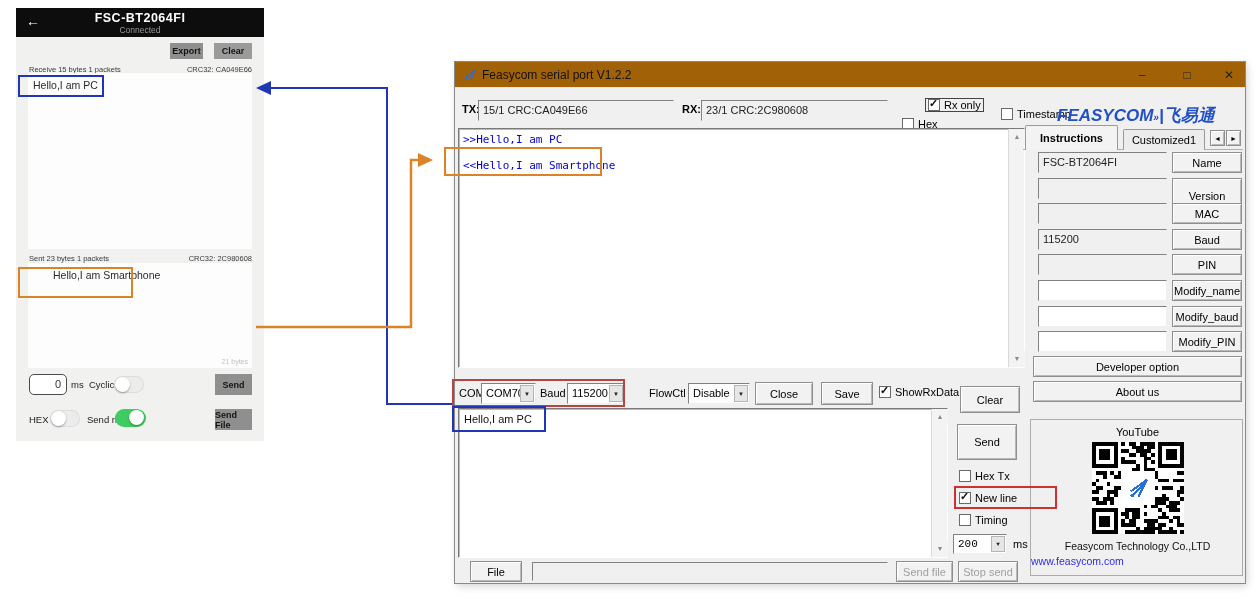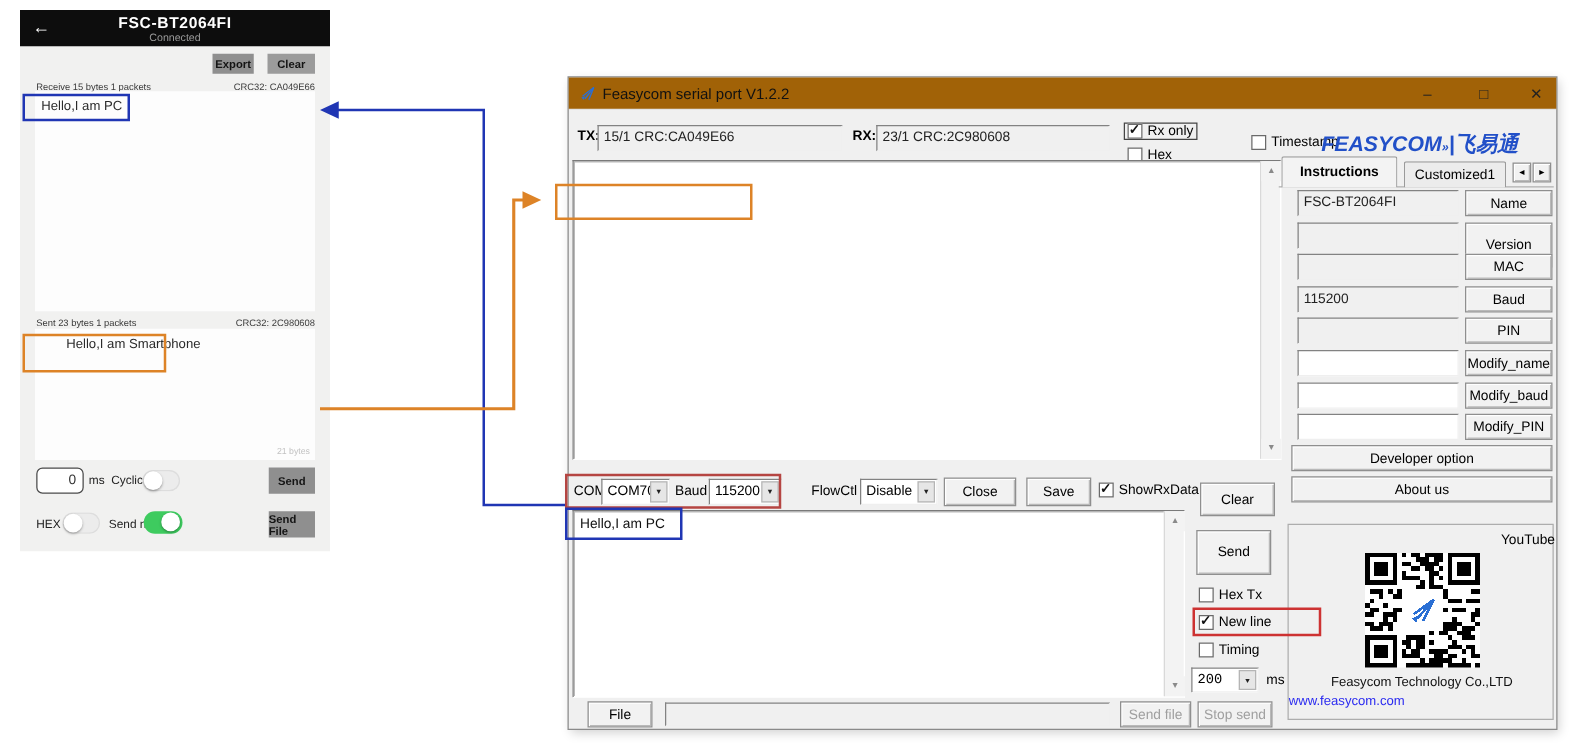--- a/index.html
+++ b/index.html
@@ -119,36 +119,40 @@
       <div class="abs cap-btn" style="left:671px;">–</div>
       <div class="abs cap-btn" style="left:716px;">□</div>
       <div class="abs cap-btn" style="left:758px;">✕</div>
     </div>
 
     <span class="abs lbl b" style="left:7px;top:41px;">TX:</span>
     <div class="abs fld" style="left:23px;top:38px;width:196px;height:21px;">15/1 CRC:CA049E66</div>
     <span class="abs lbl b" style="left:227px;top:41px;">RX:</span>
     <div class="abs fld" style="left:246px;top:38px;width:187px;height:21px;">23/1 CRC:2C980608</div>
 
-    <div class="abs cbrow focusrect checked" style="left:445px;top:37px;padding:0 2px;text-align:right;">
+    <div class="abs cbrow focusrect checked" style="left:471px;top:37px;padding:0 2px;text-align:right;">
       <span class="cbox"></span>
       <span class="cb-lbl">Rx only</span>
     </div>
     <div class="abs cbrow" style="left:447px;top:56px;">
       <span class="cbox"></span>
       <span class="cb-lbl">Hex</span>
     </div>
     <div class="abs cbrow" style="left:508px;top:46px;padding-left:38px;">
       <span class="cbox"></span>
       <span class="cb-lbl">Timestamp</span>
     </div>
 
     <div class="abs brand" style="left:602px;top:42px;"><span>FEASYCOM</span><span style="font-size:10px;">»</span><span>|飞易通</span></div>
 
     <div class="abs term" style="left:3px;top:66px;width:567px;height:240px;">
+      <div class="abs" style="left:4px;top:4px;color:#0000d0;">
+        <div class="term-line" style="margin-bottom:13px;">&gt;&gt;Hello,I am PC</div>
+        <div class="term-line">&lt;&lt;Hello,I am Smartphone</div>
+      </div>
       <div class="abs sbar" style="right:0;top:0;width:16px;height:238px;">
         <div class="sarrow" style="top:0;">▲</div>
         <div class="sarrow" style="bottom:0;top:auto;">▼</div>
       </div>
     </div>
 
     <span class="abs lbl" style="left:4px;top:325px;">COM</span>
     <div class="abs dd" style="left:26px;top:321px;width:55px;height:21px;">
       <span class="val">COM70</span>
         <span class="arrow">▼</span>
@@ -223,21 +227,21 @@
     <div class="abs btn3d" style="left:717px;top:218px;width:70px;height:21px;">Modify_name</div>
     <div class="abs fld white" style="left:583px;top:244px;width:129px;height:21px;"></div>
     <div class="abs btn3d" style="left:717px;top:244px;width:70px;height:21px;">Modify_baud</div>
     <div class="abs fld white" style="left:583px;top:269px;width:129px;height:21px;"></div>
     <div class="abs btn3d" style="left:717px;top:269px;width:70px;height:21px;">Modify_PIN</div>
 
     <div class="abs btn3d" style="left:578px;top:294px;width:209px;height:21px;">Developer option</div>
     <div class="abs btn3d" style="left:578px;top:319px;width:209px;height:21px;">About us</div>
 
     <div class="abs groupbox" style="left:575px;top:357px;width:213px;height:157px;">
-      <div class="abs" style="left:0;top:6px;width:213px;text-align:right;font-size:11px;color:#000;">YouTube</div>
+      <div class="abs" style="left:0;top:6px;width:213px;text-align:center;font-size:11px;color:#000;">YouTube</div>
       <svg id="qr-svg" class="abs" style="left:61px;top:22px;" width="92" height="92" viewBox="0 0 25 25" shape-rendering="crispEdges">
         <rect x="0" y="0" width="25" height="25" fill="#fff"></rect>
         <g id="qr-cells" fill="#000">
             <rect x="8" y="0" width="1" height="1"></rect>
             <rect x="10" y="0" width="1" height="1"></rect>
             <rect x="11" y="0" width="1" height="1"></rect>
             <rect x="13" y="0" width="1" height="1"></rect>
             <rect x="14" y="0" width="1" height="1"></rect>
             <rect x="15" y="0" width="1" height="1"></rect>
             <rect x="16" y="0" width="1" height="1"></rect>

